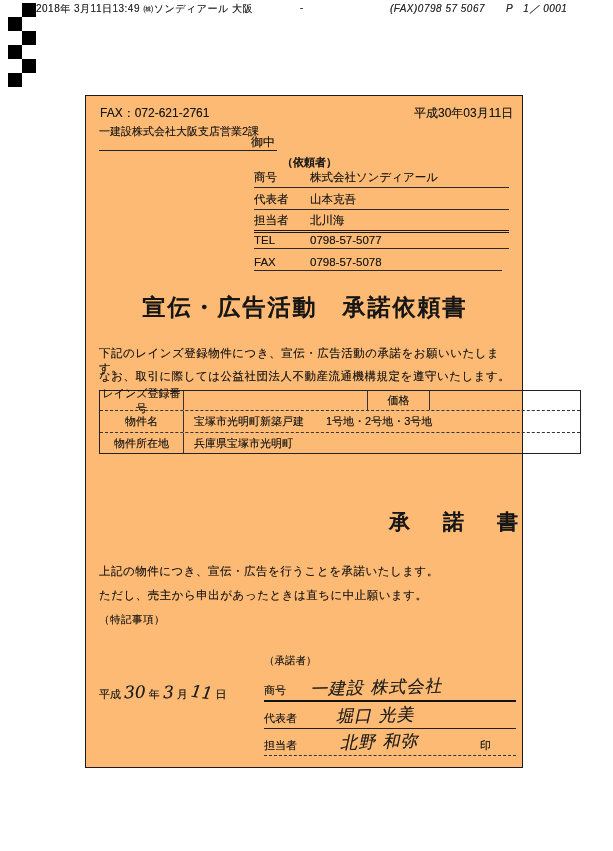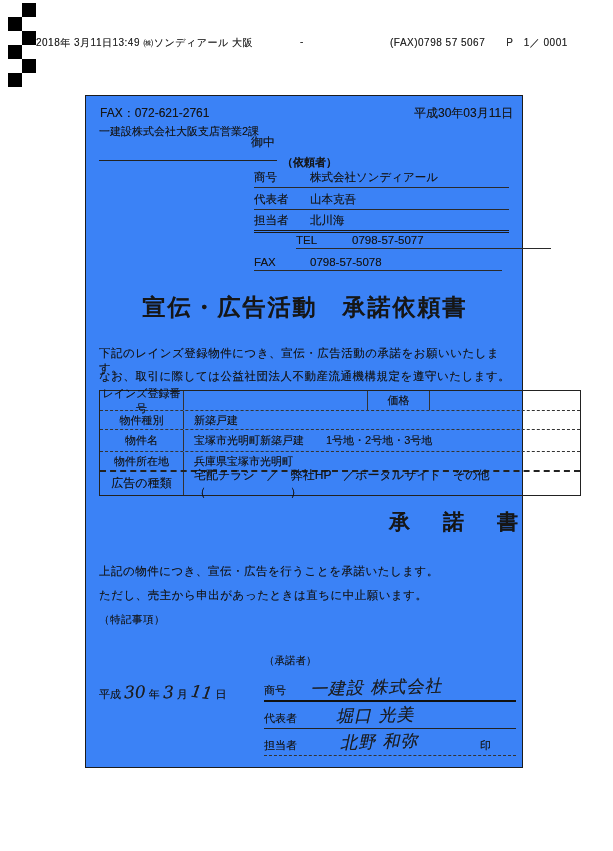--- a/index.html
+++ b/index.html
@@ -3,42 +3,42 @@
 <meta charset="utf-8">
 <style>
   * { margin:0; padding:0; box-sizing:border-box; }
   html,body { width:613px; height:851px; background:#ffffff; overflow:hidden;
     font-family:"Liberation Sans","DejaVu Sans",sans-serif; color:#161616; }
   .page { position:relative; width:613px; height:851px; background:#fff; }
 
   
   .fax-hdr { position:absolute; top:2px; left:0; width:613px; height:14px;
     font-size:10px; color:#2b2b2b; letter-spacing:0.5px;
-    text-shadow:0 0 0.6px rgba(0,0,0,.55); white-space:nowrap;margin-top:34px; }
+    text-shadow:0 0 0.6px rgba(0,0,0,.55); white-space:nowrap; }
   .fax-hdr .l { position:absolute; left:36px; top:0; }
   .fax-hdr .c { position:absolute; left:300px; top:0; }
-  .fax-hdr .r { position:absolute; left:390px; top:0; }
+  .fax-hdr .r { position:absolute; left:390px; top:0;font-style:italic; }
 
   
   .checker { position:absolute; left:8px; top:3px; width:28px; height:84px;
     background:
       conic-gradient(#000 0 90deg,#fff 90deg 180deg,#000 180deg 270deg,#fff 270deg 360deg);
     background-size:28px 28px; }
 
   
   .doc { position:absolute; left:85px; top:95px; width:438px; height:673px;
-    border:1.5px solid #1c1c1c; background:#3b82f6; }
+    border:1.5px solid #1c1c1c; background:#fdba74; }
   .doc * { text-shadow:0 0 0.5px rgba(0,0,0,.45); }
   .abs { position:absolute; }
 
   .fax-line { left:14px; top:9px; font-size:12px; }
   .doc-date { left:328px; top:9px; font-size:12px; }
 
   .recipient-wrap { left:13px; top:28px; width:178px; border-bottom:1.5px solid #222;
-    padding-bottom:21px; font-size:11px; white-space:nowrap; }
+    padding-bottom:11px; font-size:11px; white-space:nowrap; }
   .honorific { position:absolute; left:152px; top:10px; font-size:12px; }
 
   .requester-label { left:196px; top:59px; font-size:11px;font-weight:bold; }
   .req-row { left:168px; width:255px; display:flex; align-items:flex-end;
     border-bottom:1px solid #2a2a2a; padding-bottom:2px; font-size:11.5px; }
   .req-row .lab { width:52px; flex:none; }
   .req-row .val { padding-left:4px; }
   .req-row.heavy { border-bottom:3px double #1a1a1a; }
 
   .main-title { left:0; top:196px; width:438px; text-align:center;
@@ -116,56 +116,48 @@
       <span class="val">株式会社ソンディアール</span>
     </div>
     <div class="abs req-row" style="top:96px;">
       <span class="lab">代表者</span>
       <span class="val">山本克吾</span>
     </div>
     <div class="abs req-row heavy" style="top:117px;">
       <span class="lab">担当者</span>
       <span class="val">北川海</span>
     </div>
-    <div class="abs req-row" style="top:138px;margin-left:42px;">
+    <div class="abs req-row" style="top:138px;">
       <span class="lab">TEL</span>
       <span class="val">0798-57-5077</span>
     </div>
     <div class="abs req-row" style="top:160px; width:248px;">
       <span class="lab">FAX</span>
       <span class="val">0798-57-5078</span>
     </div>
 
     <div class="abs main-title">宣伝・広告活動　承諾依頼書</div>
 
     <div class="abs para" style="top:250px;">下記のレインズ登録物件につき、宣伝・広告活動の承諾をお願いいたします。</div>
     <div class="abs para" style="top:273px;">なお、取引に際しては公益社団法人不動産流通機構規定を遵守いたします。</div>
 
     <div class="abs ptable">
       <div class="prow r1">
         <span class="plab">レインズ登録番号</span>
         <span class="cell-blank1"></span>
         <span class="cell-price">価格</span>
         <span class="cell-blank2"></span>
       </div>
-      <div class="prow r2">
-        <span class="plab">物件種別</span>
-        <span class="pval">新築戸建</span>
-      </div>
       <div class="prow r3">
         <span class="plab">物件名</span>
         <span class="pval">宝塚市光明町新築戸建　　1号地・2号地・3号地</span>
       </div>
       <div class="prow r4">
         <span class="plab">物件所在地</span>
         <span class="pval">兵庫県宝塚市光明町</span>
-      </div>
-      <div class="prow r5">
-        <span class="plab">広告の種類</span>
-        <span class="pval">宅配チラシ　／　弊社HP　／ポータルサイト　その他（　　　　　　　）</span>
       </div>
     </div>
 
     <div class="abs consent-title">承　諾　書</div>
 
     <div class="abs para" style="top:468px;">上記の物件につき、宣伝・広告を行うことを承諾いたします。</div>
     <div class="abs para" style="top:492px;">ただし、売主から申出があったときは直ちに中止願います。</div>
     <div class="abs para" style="top:517px; font-size:10.5px;">（特記事項）</div>
 
     <div class="abs date-line">

